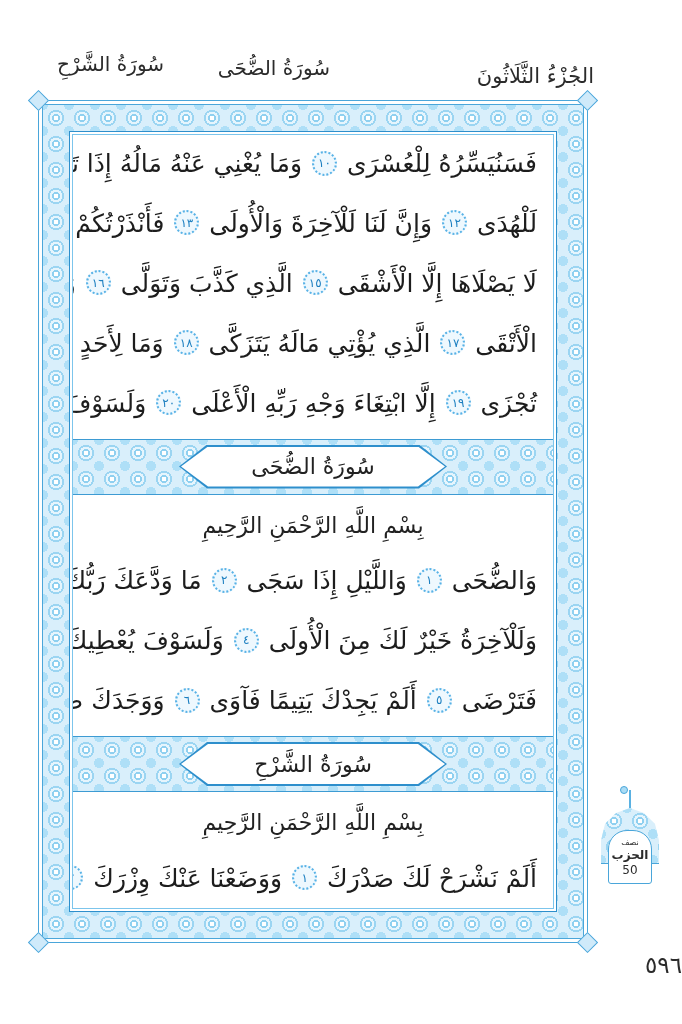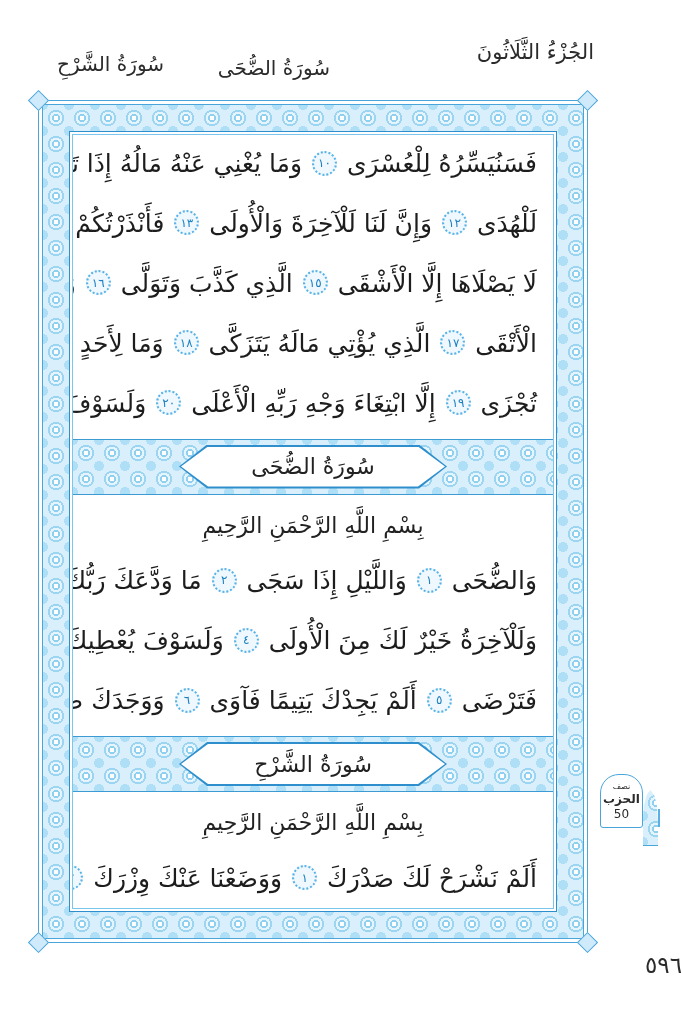--- a/index.html
+++ b/index.html
@@ -4,21 +4,21 @@
 <style>
   * { margin:0; padding:0; box-sizing:border-box; }
   html,body { background:#ffffff; }
   body {
     width:682px; height:1024px; position:relative; overflow:hidden;
     font-family:"DejaVu Sans", sans-serif; color:#1f1f1f;
   }
 
   
   .hdr { position:absolute; font-size:20px; color:#2b2b2b; white-space:nowrap; }
-  .hdr-juz   { top:40px;  right:88px;  font-size:21px; }
+  .hdr-juz   { top:64px;  right:88px;  font-size:21px; }
   .hdr-duha  { top:56px;  right:352px; }
   .hdr-sharh { top:52px;  right:518px; }
 
   
   .frame {
     position:absolute; left:38px; top:100px; width:550px; height:843px;
     border:1px solid #4aa6da; padding:3px; background:#fff;
   }
   .corner {
     position:absolute; width:15px; height:15px; background:#cfeafa;
@@ -79,21 +79,21 @@
     align-items:center; justify-content:center; font-size:22px; color:#222; }
 
   
   .basmala {
     height:42px; display:flex; align-items:center; justify-content:center;
     font-size:22px; color:#222; flex:none; letter-spacing:1px;
   }
 
   
   .hizb { position:absolute; left:600px; top:790px; width:60px;
-    display:flex; flex-direction:row; align-items:center; }
+    display:flex; flex-direction:column; align-items:center; }
   .hizb-stem { width:2px; height:18px; background:#5ab1e2; }
   .hizb-stem::before { content:""; display:block; width:6px; height:6px;
     background:#aadcf5; border:1px solid #4aa6da; border-radius:50%;
     position:relative; left:-3px; top:-4px; }
   .hizb-dome {
     width:58px; height:56px;
     clip-path:polygon(50% 0, 74% 9%, 93% 28%, 100% 58%, 100% 100%, 0 100%, 0 58%, 7% 28%, 26% 9%);
     border-bottom:1px solid #4aa6da;
   }
   .hizb-panel {

